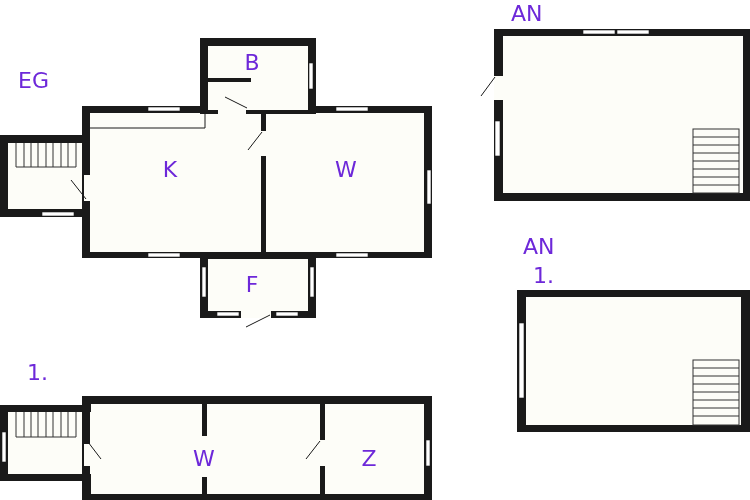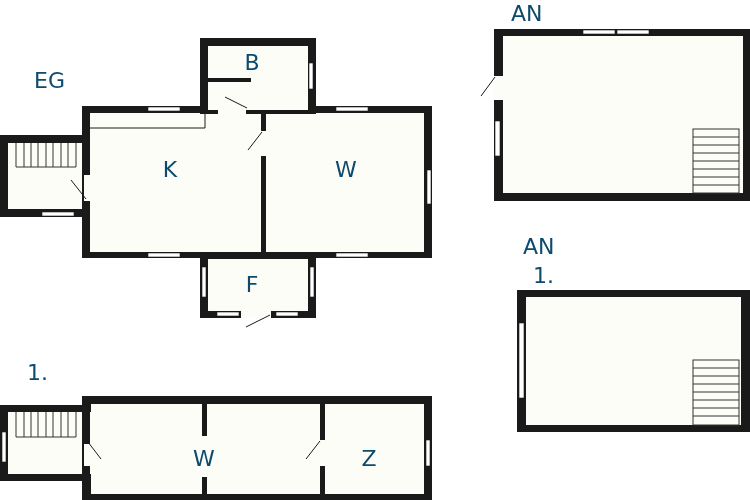--- a/index.html
+++ b/index.html
@@ -1,18 +1,18 @@
 <!DOCTYPE html>
 <html><head>
   <meta charset="utf-8">
   <style>
     html, body { margin: 0; padding: 0; background: #ffffff; }
     body { width: 750px; height: 500px; overflow: hidden; position: relative; font-family: "DejaVu Sans", sans-serif; }
     .canvas { position: absolute; left: 0; top: 0; width: 750px; height: 500px; }
-    .lbl { position: absolute; font-family: "DejaVu Sans", sans-serif; color: #0c4a6e; line-height: 1; white-space: nowrap; }
+    .lbl { position: absolute; font-family: "DejaVu Sans", sans-serif; color: #6d28d9; line-height: 1; white-space: nowrap; }
     .floor-label { font-size: 22px; }
     .room-label { font-size: 22px; transform: translate(-50%, -50%); }
     svg { position: absolute; left: 0; top: 0; }
   </style>
 </head>
 <body>
 
 <div class="canvas">
   <svg width="750" height="500" viewBox="0 0 750 500">
 
@@ -140,21 +140,21 @@
           <line x1="693" y1="376" x2="739" y2="376"></line>
         <line x1="693" y1="384" x2="739" y2="384"></line>
           <line x1="693" y1="392" x2="739" y2="392"></line>
         <line x1="693" y1="400" x2="739" y2="400"></line>
           <line x1="693" y1="408" x2="739" y2="408"></line>
         <line x1="693" y1="416" x2="739" y2="416"></line>
       </g>
     </g>
   </svg>
 
-  <div class="lbl floor-label" style="left:34px; top:70px;">EG</div>
+  <div class="lbl floor-label" style="left:18px; top:70px;">EG</div>
   <div class="lbl floor-label" style="left:27px; top:362px;">1.</div>
   <div class="lbl floor-label" style="left:511px; top:3px;">AN</div>
   <div class="lbl floor-label" style="left:523px; top:236px;">AN</div>
   <div class="lbl floor-label" style="left:533px; top:265px;">1.</div>
 
   <div class="lbl room-label" style="left:170px; top:170px;">K</div>
   <div class="lbl room-label" style="left:346px; top:170px;">W</div>
   <div class="lbl room-label" style="left:252px; top:63px;">B</div>
   <div class="lbl room-label" style="left:252px; top:285px;">F</div>
 

